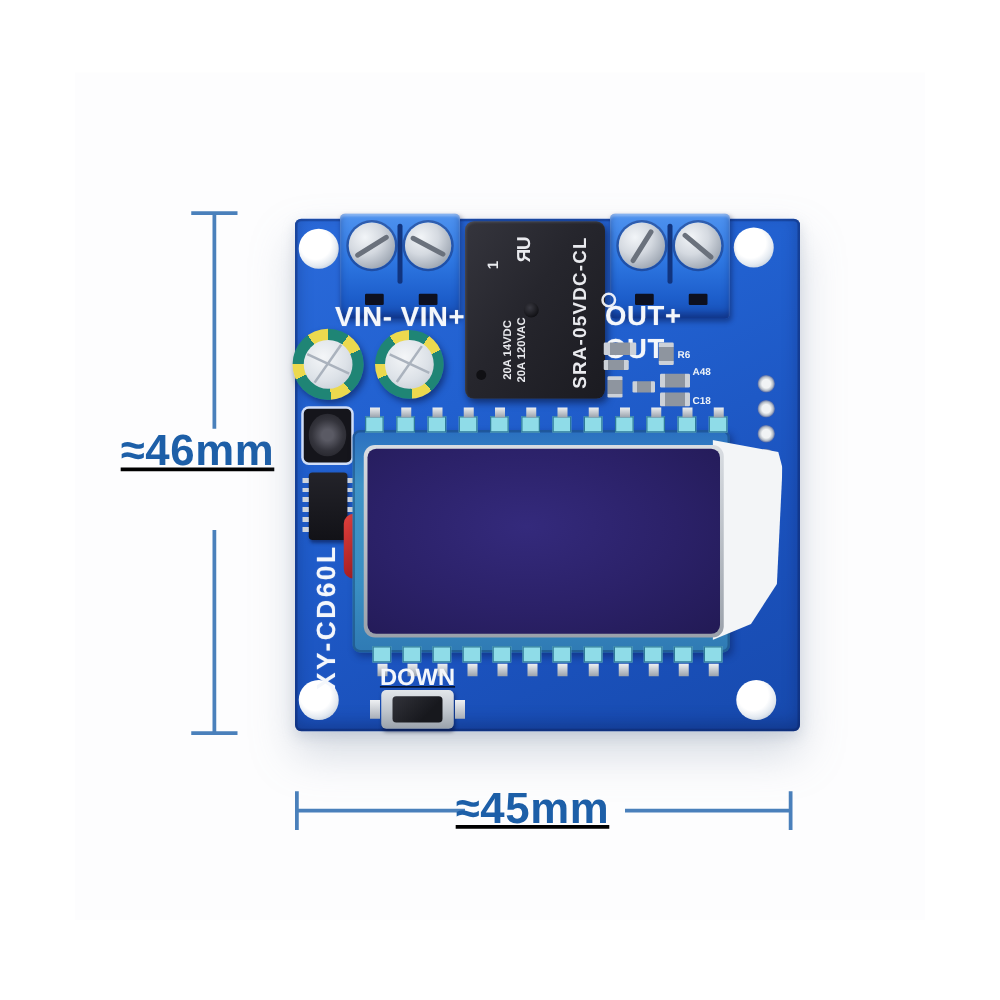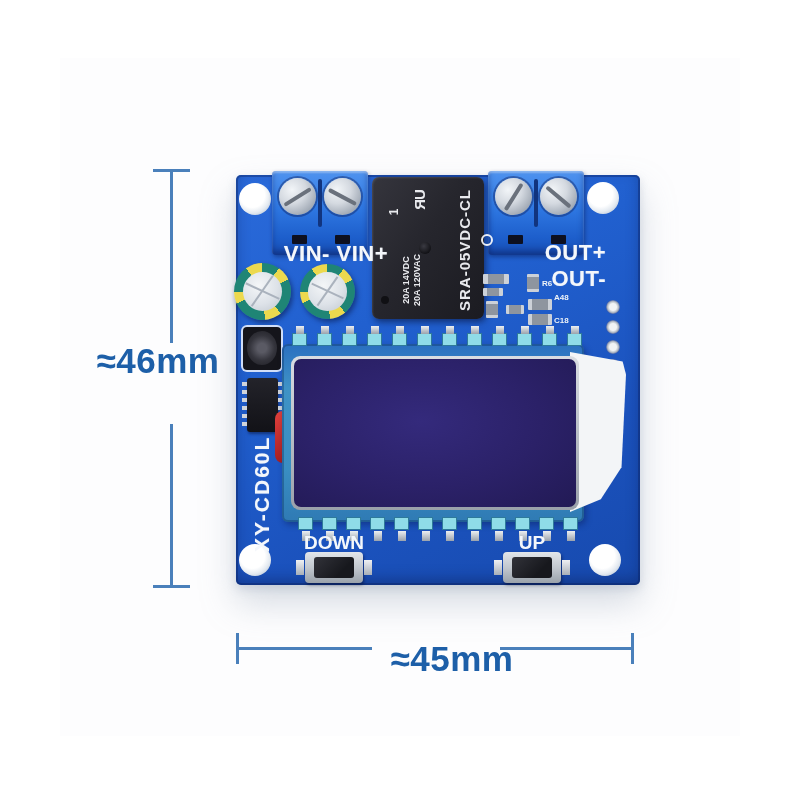--- a/index.html
+++ b/index.html
@@ -10,25 +10,25 @@
   
   .dim-line { position:absolute; background:#4a80bb; }
   .v-seg-top    { left:170px; top:171px; width:3px; height:172px; }
   .v-seg-bottom { left:170px; top:424px; width:3px; height:163px; }
   .v-cap-top    { left:153px; top:169px; width:37px; height:3px; }
   .v-cap-bottom { left:153px; top:585px; width:37px; height:3px; }
   .h-seg-left   { left:238px; top:647px; width:134px; height:3px; }
   .h-seg-right  { left:500px; top:647px; width:132px; height:3px; }
   .h-cap-left   { left:236px; top:633px; width:3px; height:31px; }
   .h-cap-right  { left:631px; top:633px; width:3px; height:31px; }
-  .dim-text { position:absolute; text-align:center; }
+  .dim-text { position:absolute; text-align:center;text-decoration:underline; }
   .dim-text .val { display:block; font-size:35px; font-weight:700; color:#1d5fa8; line-height:38px; letter-spacing:0.5px; }
   .dim-text .imp { display:block; font-size:26px; font-weight:400; color:#2e6cb0; line-height:32px; }
   .v-dim-text { left:68px; top:342px; width:180px; }
-  .h-dim-text { left:362px; top:628px; width:180px;margin-top:12px; }
+  .h-dim-text { left:336px; top:628px; width:180px; }
 
   
   .board { position:absolute; left:236px; top:175px; width:404px; height:410px;
     background: linear-gradient(155deg,#2a6ada 0%, #2160cf 35%, #1b52bd 70%, #174aae 100%);
     border-radius:5px;
     box-shadow: 0 18px 35px rgba(140,155,175,.35), 0 4px 10px rgba(140,155,175,.28),
                 inset 0 0 0 2px rgba(10,30,90,.35), inset 0 -6px 14px rgba(8,20,70,.35); }
   .hole { position:absolute; width:32px; height:32px; border-radius:50%;
     background: radial-gradient(circle at 42% 38%, #ffffff 45%, #e4eaf1 65%, #b9c6d6 85%, rgba(200,215,235,.3) 100%); }
   .hole.tl { left:3px;  top:8px; }
@@ -57,21 +57,21 @@
     box-shadow: 2px 3px 6px rgba(5,12,45,.55), inset 1px 1px 2px rgba(255,255,255,.12); }
   .relay .rot { position:absolute; transform:rotate(-90deg); color:#e9eaee; text-align:center; white-space:nowrap; }
   .relay-part { left:23px; top:64px; width:140px; height:18px; font-size:15px; font-weight:700; letter-spacing:1px; }
   .relay-rating { left:-15px; top:92px; width:110px; height:22px; font-size:9px; line-height:11px; font-weight:700; }
   .relay-pin1 { left:9px; top:26px; width:30px; height:18px; font-size:12px; font-weight:700; }
   .relay-cert { left:28px; top:14px; width:40px; height:18px; font-size:15px; font-weight:700; letter-spacing:-1px; }
   .relay-dimple { position:absolute; left:47px; top:65px; width:12px; height:12px; border-radius:50%;
     background: radial-gradient(circle at 40% 35%, #3a3a42, #101014 75%); }
   .relay-dot { position:absolute; left:9px; top:119px; width:8px; height:8px; border-radius:50%; background:#101014; }
 
-  .silk { position:absolute; color:#f4f7fb; font-weight:700; text-align:right; text-shadow:0 0 1px rgba(255,255,255,.4); }
+  .silk { position:absolute; color:#f4f7fb; font-weight:700; text-align:left; text-shadow:0 0 1px rgba(255,255,255,.4); }
   .lbl-vin { left:32px; top:66px; width:120px; font-size:22px; letter-spacing:0.5px; }
   .lbl-out { left:248px; top:65px; width:122px; font-size:22px; letter-spacing:0.5px; }
   .lbl-model { left:14px; top:255px; width:30px; height:128px; font-size:21px; letter-spacing:2px;
     writing-mode:vertical-rl; transform:rotate(180deg); text-align:center; }
 
   .cap { position:absolute; border-radius:50%;
     background: conic-gradient(#1f8575 0 35deg, #ecd94e 35deg 65deg, #1f8575 65deg 140deg, #ecd94e 140deg 175deg,
                 #1f8575 175deg 245deg, #ecd94e 245deg 270deg, #1f8575 270deg 325deg, #ecd94e 325deg 360deg);
     box-shadow: 2px 3px 5px rgba(5,15,60,.5); }
   .cap1 { left:-2px; top:88px; width:57px; height:57px; }
@@ -115,21 +115,21 @@
   .pads { position:absolute; display:flex; justify-content:space-between; }
   .pads-top { left:56px; top:158px; width:290px; height:13px; }
   .pads-bottom { left:62px; top:342px; width:280px; height:13px; }
   .pad { position:relative; width:15px; height:13px; background:#8fdce8; border:1px solid #2e7a9a; }
   .pads-top .pad::before { content:""; position:absolute; left:3px; top:-8px; width:8px; height:8px;
     background: linear-gradient(180deg,#eceff2,#9aa2ac); }
   .pads-bottom .pad::before { content:""; position:absolute; left:3px; top:13px; width:8px; height:10px;
     background: linear-gradient(180deg,#eceff2,#9aa2ac); }
 
   
-  .btn-group { position:absolute; width:80px; text-align:center; }
+  .btn-group { position:absolute; width:80px; text-align:center;text-decoration:underline; }
   .bg-down { left:58px; top:360px; } .bg-set { left:157px; top:360px; } .bg-up { left:256px; top:360px; }
   .btn-label { display:block; color:#f4f7fb; font-size:19px; font-weight:700; line-height:15px; }
   .tact { position:relative; width:58px; height:31px; margin:2px auto 0; border-radius:4px;
     background: linear-gradient(180deg,#e2e6ea 0%, #c2c8cf 50%, #9aa2ab 100%);
     box-shadow: 1px 2px 3px rgba(5,12,45,.5); }
   .tact-cap { position:absolute; left:9px; top:5px; width:40px; height:21px; border-radius:3px;
     background: linear-gradient(135deg,#32333a, #17181d 70%); }
   .clip { position:absolute; top:8px; width:8px; height:15px; background:linear-gradient(180deg,#eef0f3,#a8afb8); }
   .clip.l { left:-9px; } .clip.r { right:-9px; }
 </style>
@@ -258,22 +258,14 @@
       </div>
 
     <div class="btn-group bg-down">
       <span class="btn-label">DOWN</span>
       <div class="tact">
         <div class="clip l"></div>
         <div class="tact-cap"></div>
         <div class="clip r"></div>
       </div>
     </div>
-    <div class="btn-group bg-up">
-      <span class="btn-label">UP</span>
-      <div class="tact">
-        <div class="clip l"></div>
-        <div class="tact-cap"></div>
-        <div class="clip r"></div>
-      </div>
-    </div>
   </div>
 </div>
 
 </body></html>

